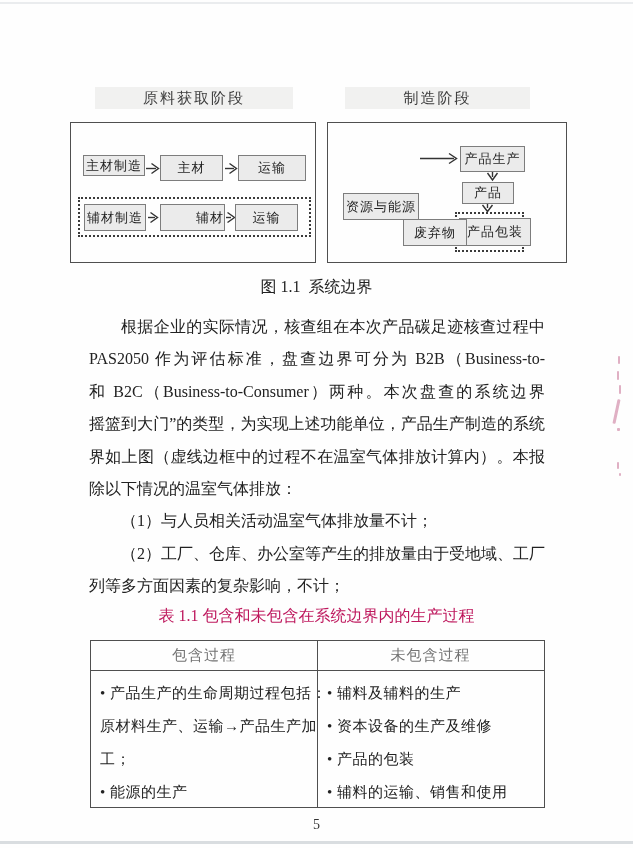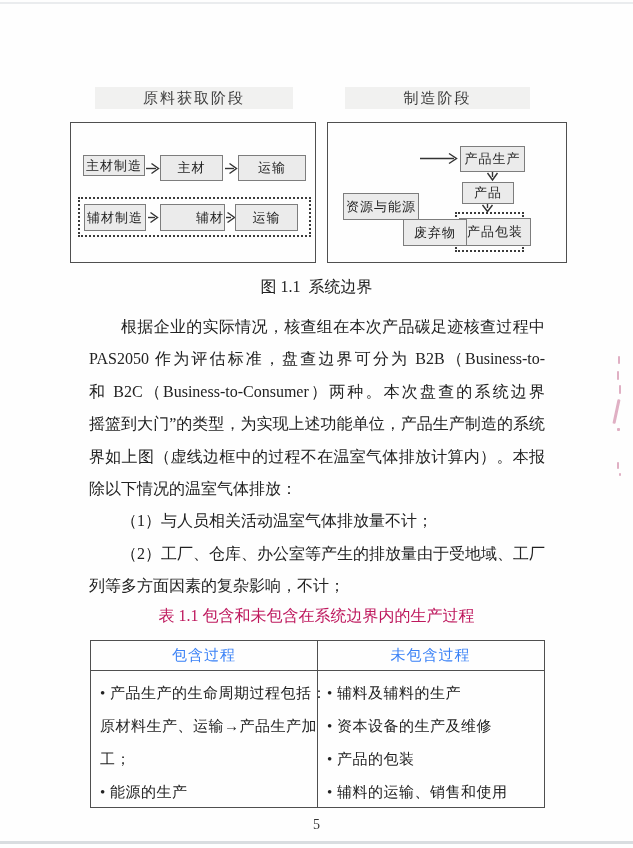--- a/index.html
+++ b/index.html
@@ -40,21 +40,21 @@
   .bline.ind{text-indent:32px;}
 
   .tbl-caption{position:absolute;left:0;top:606px;width:633px;text-align:center;
                font-size:16px;white-space:pre;color:#be185d;}
 
   
   .ptable{position:absolute;left:90px;top:640px;width:455px;height:168px;
           border:1.5px solid #4f4f4f;box-sizing:border-box;}
   .thead{display:flex;height:30px;border-bottom:1.5px solid #4f4f4f;box-sizing:border-box;}
   .th{flex:none;display:flex;align-items:center;justify-content:center;
-      font-size:15px;letter-spacing:1px;color:#3b82f6;box-sizing:border-box;}
+      font-size:15px;letter-spacing:1px;color:#737373;box-sizing:border-box;}
   .th-left{width:227px;border-right:1.5px solid #4f4f4f;}
   .th-right{width:225px;}
   .tbody{display:flex;height:136px;box-sizing:border-box;}
   .td{flex:none;box-sizing:border-box;padding:6px 4px 0 9px;}
   .td-left{width:227px;border-right:1.5px solid #4f4f4f;}
   .td-right{width:225px;}
   .cline{font-size:15px;line-height:33px;white-space:nowrap;color:#222;letter-spacing:0.5px;}
 
   .footer-num{position:absolute;left:0;top:817px;width:633px;text-align:center;
               font-size:14px;color:#333;}

